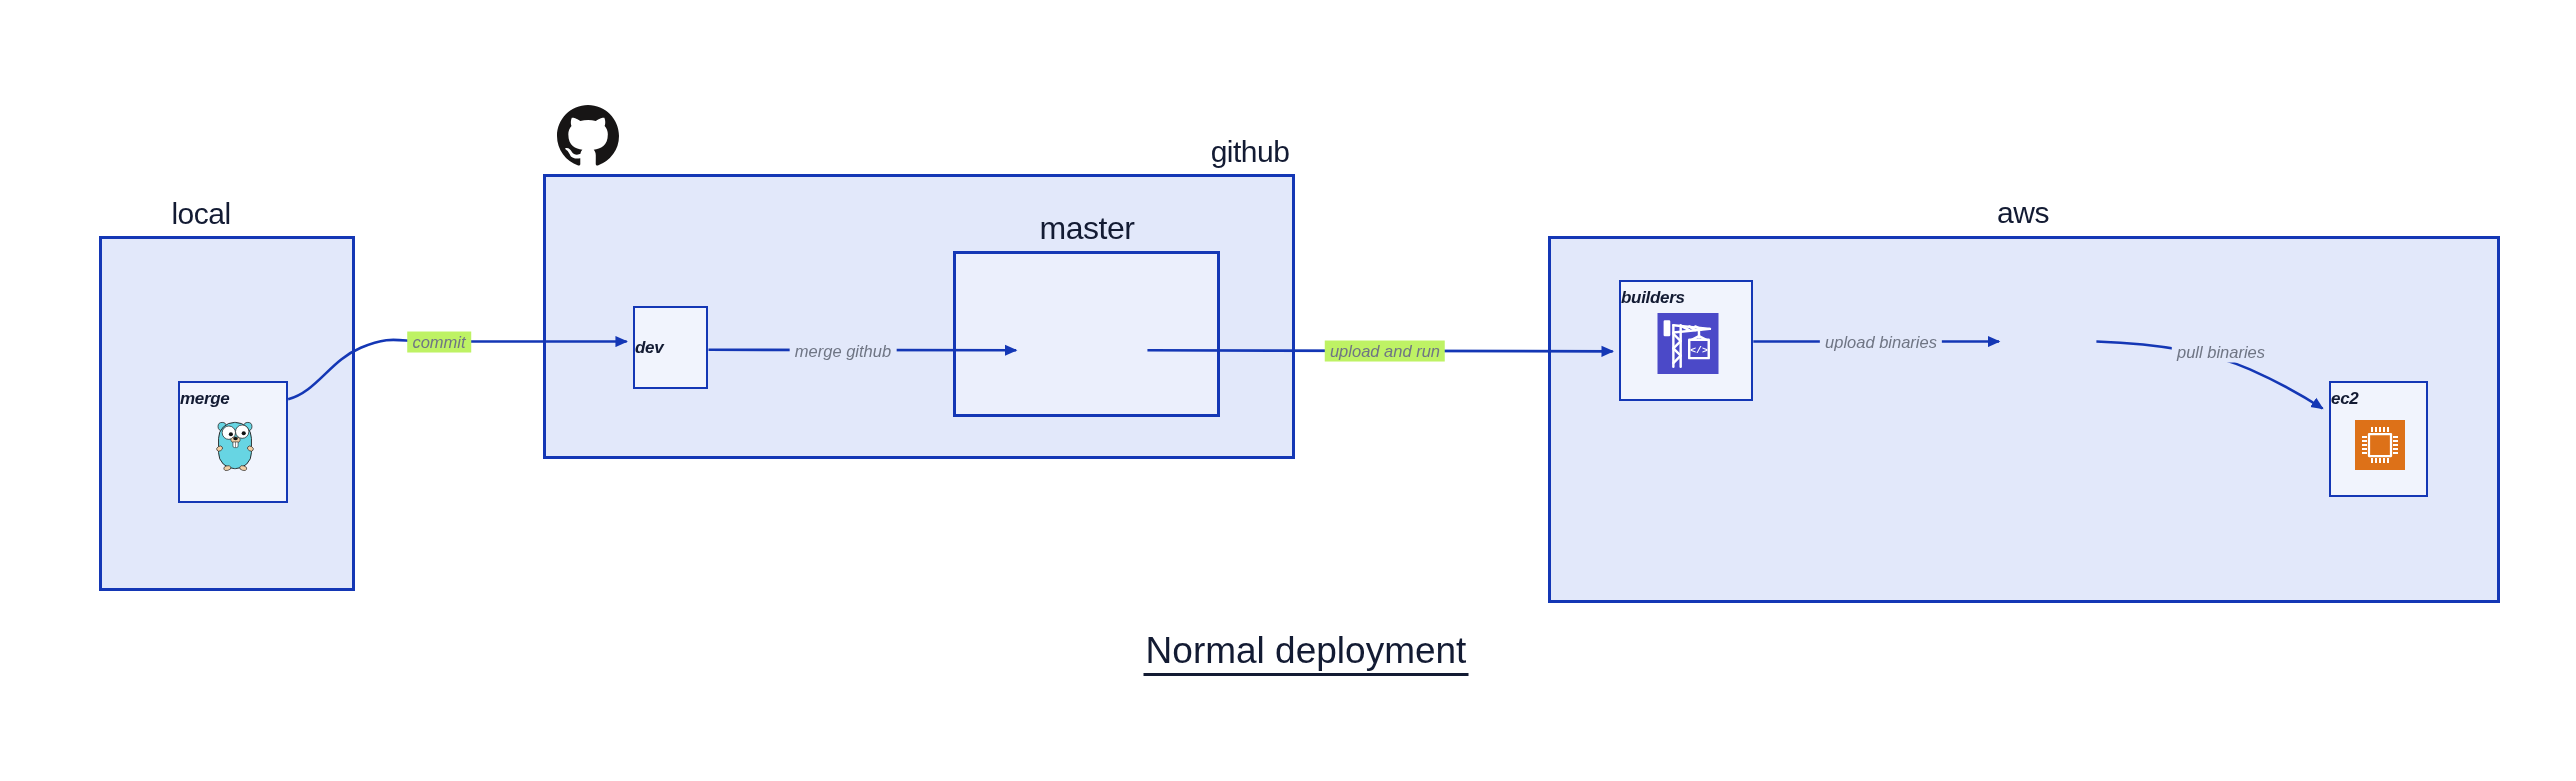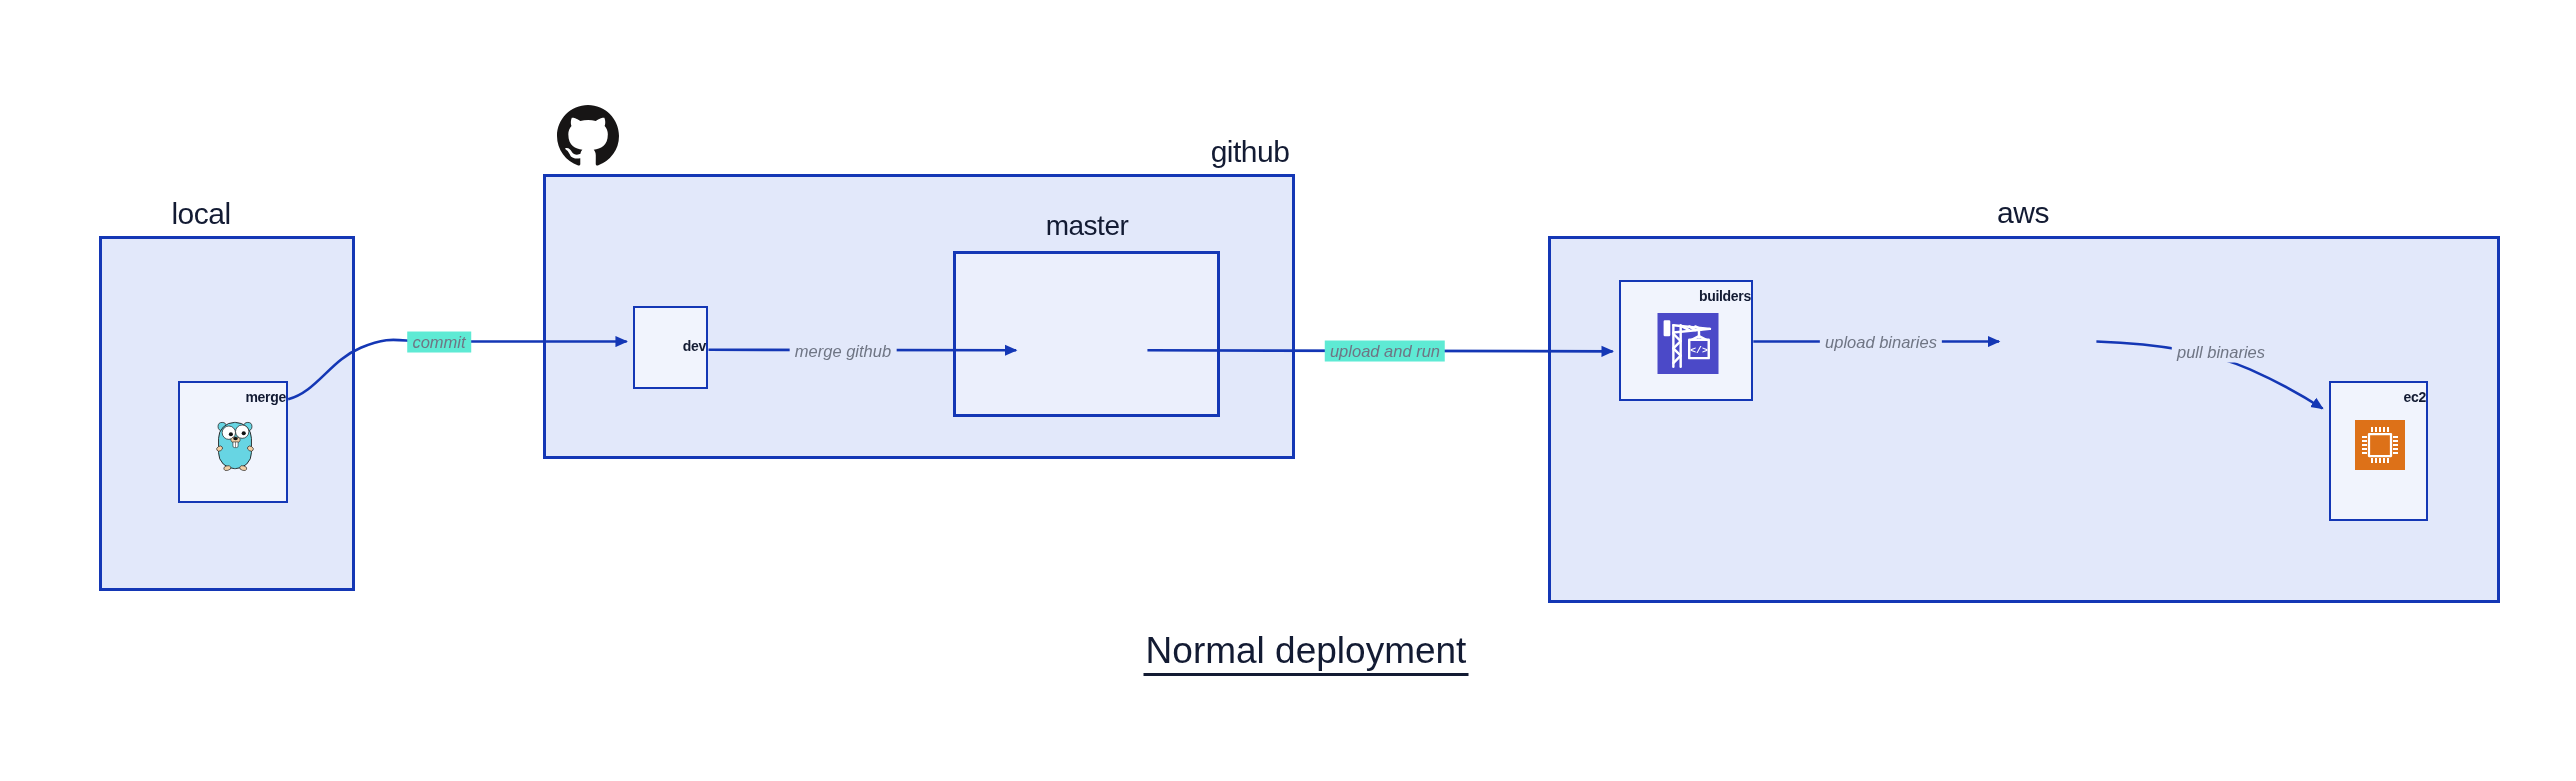--- a/index.html
+++ b/index.html
@@ -28,55 +28,55 @@
   #box-local   {left:99px;top:236px;width:256px;height:355px;}
   #box-github  {left:543px;top:174px;width:752px;height:285px;}
   #box-master  {left:953px;top:251px;width:267px;height:166px;}
   #box-aws     {left:1548px;top:236px;width:952px;height:367px;}
 
   #box-code      {left:178px;top:381px;width:110px;height:122px;}
   #box-dev       {left:633px;top:306px;width:75px;height:83px;}
   #box-workflows {left:1023px;top:325px;width:125px;height:68px;}
   #box-builders  {left:1619px;top:280px;width:134px;height:121px;}
   #box-s3        {left:2006px;top:280px;width:91px;height:121px;}
-  #box-ec2       {left:2329px;top:381px;width:99px;height:140px;}
+  #box-ec2       {left:2329px;top:381px;width:99px;height:116px;}
 
   .container-label{
     position:absolute;transform:translateX(-50%);
     color:var(--dark-text);font-size:30px;line-height:1;letter-spacing:-0.5px;white-space:nowrap;
   }
   #label-local {left:201px;top:199px;}
   #label-github{left:1250px;top:137px;}
-  #label-master{left:1087px;top:212px;font-size:28px;}
+  #label-master{left:1087px;top:212px;font-size:32px;}
   #label-aws   {left:2023px;top:198px;}
 
   .node-label{
-    position:absolute;left:0;right:0;top:7.2px;text-align:right;
-    color:var(--dark-text);font-weight:bold;font-size:14px;line-height:1;letter-spacing:-0.3px;
+    position:absolute;left:0;right:0;top:7.2px;text-align:left;
+    color:var(--dark-text);font-weight:bold;font-size:17px;line-height:1;letter-spacing:-0.3px;font-style:italic;
   }
   .node-label.mid{top:50%;margin-top:-8.8px;}
 
   .node-icon{position:absolute;display:block;}
   #icon-gopher  {left:36px;top:35px;width:38px;height:53px;}
   #icon-builders{left:36px;top:31px;width:62px;height:61px;}
   #icon-s3      {left:22px;top:39px;width:45px;height:45px;}
   #icon-ec2     {left:24px;top:37px;width:50px;height:50px;}
 
   #github-logo{position:absolute;left:557px;top:105px;width:62px;height:62px;}
 
   #edges{position:absolute;left:0;top:0;width:2604px;height:781px;pointer-events:none;}
   .edge-path{fill:none;stroke:var(--shape-blue);stroke-width:5px;}
   .arrow-head{fill:var(--shape-blue);}
 
   .edge-label{
     position:absolute;transform:translate(-50%,-50%);
     font-style:italic;font-size:16.5px;line-height:1.15;color:var(--edge-label-gray);
     white-space:nowrap;padding:1px 5.2px;
   }
-  .on-white{background:#5eead4;}
+  .on-white{background:#bef264;}
   .on-fill{background:var(--container-fill);}
   #elabel-commit          {left:439px;top:342px;}
   #elabel-merge-trigger   {left:843px;top:351px;}
   #elabel-upload-and-run  {left:1385px;top:351px;}
   #elabel-upload-binaries {left:1881px;top:342px;}
   #elabel-pull-binaries   {left:2221px;top:352px;}
 
   #diagram-title{
     position:absolute;left:1306px;top:632px;transform:translateX(-50%);
     color:var(--dark-text);font-size:37px;line-height:1;white-space:nowrap;

